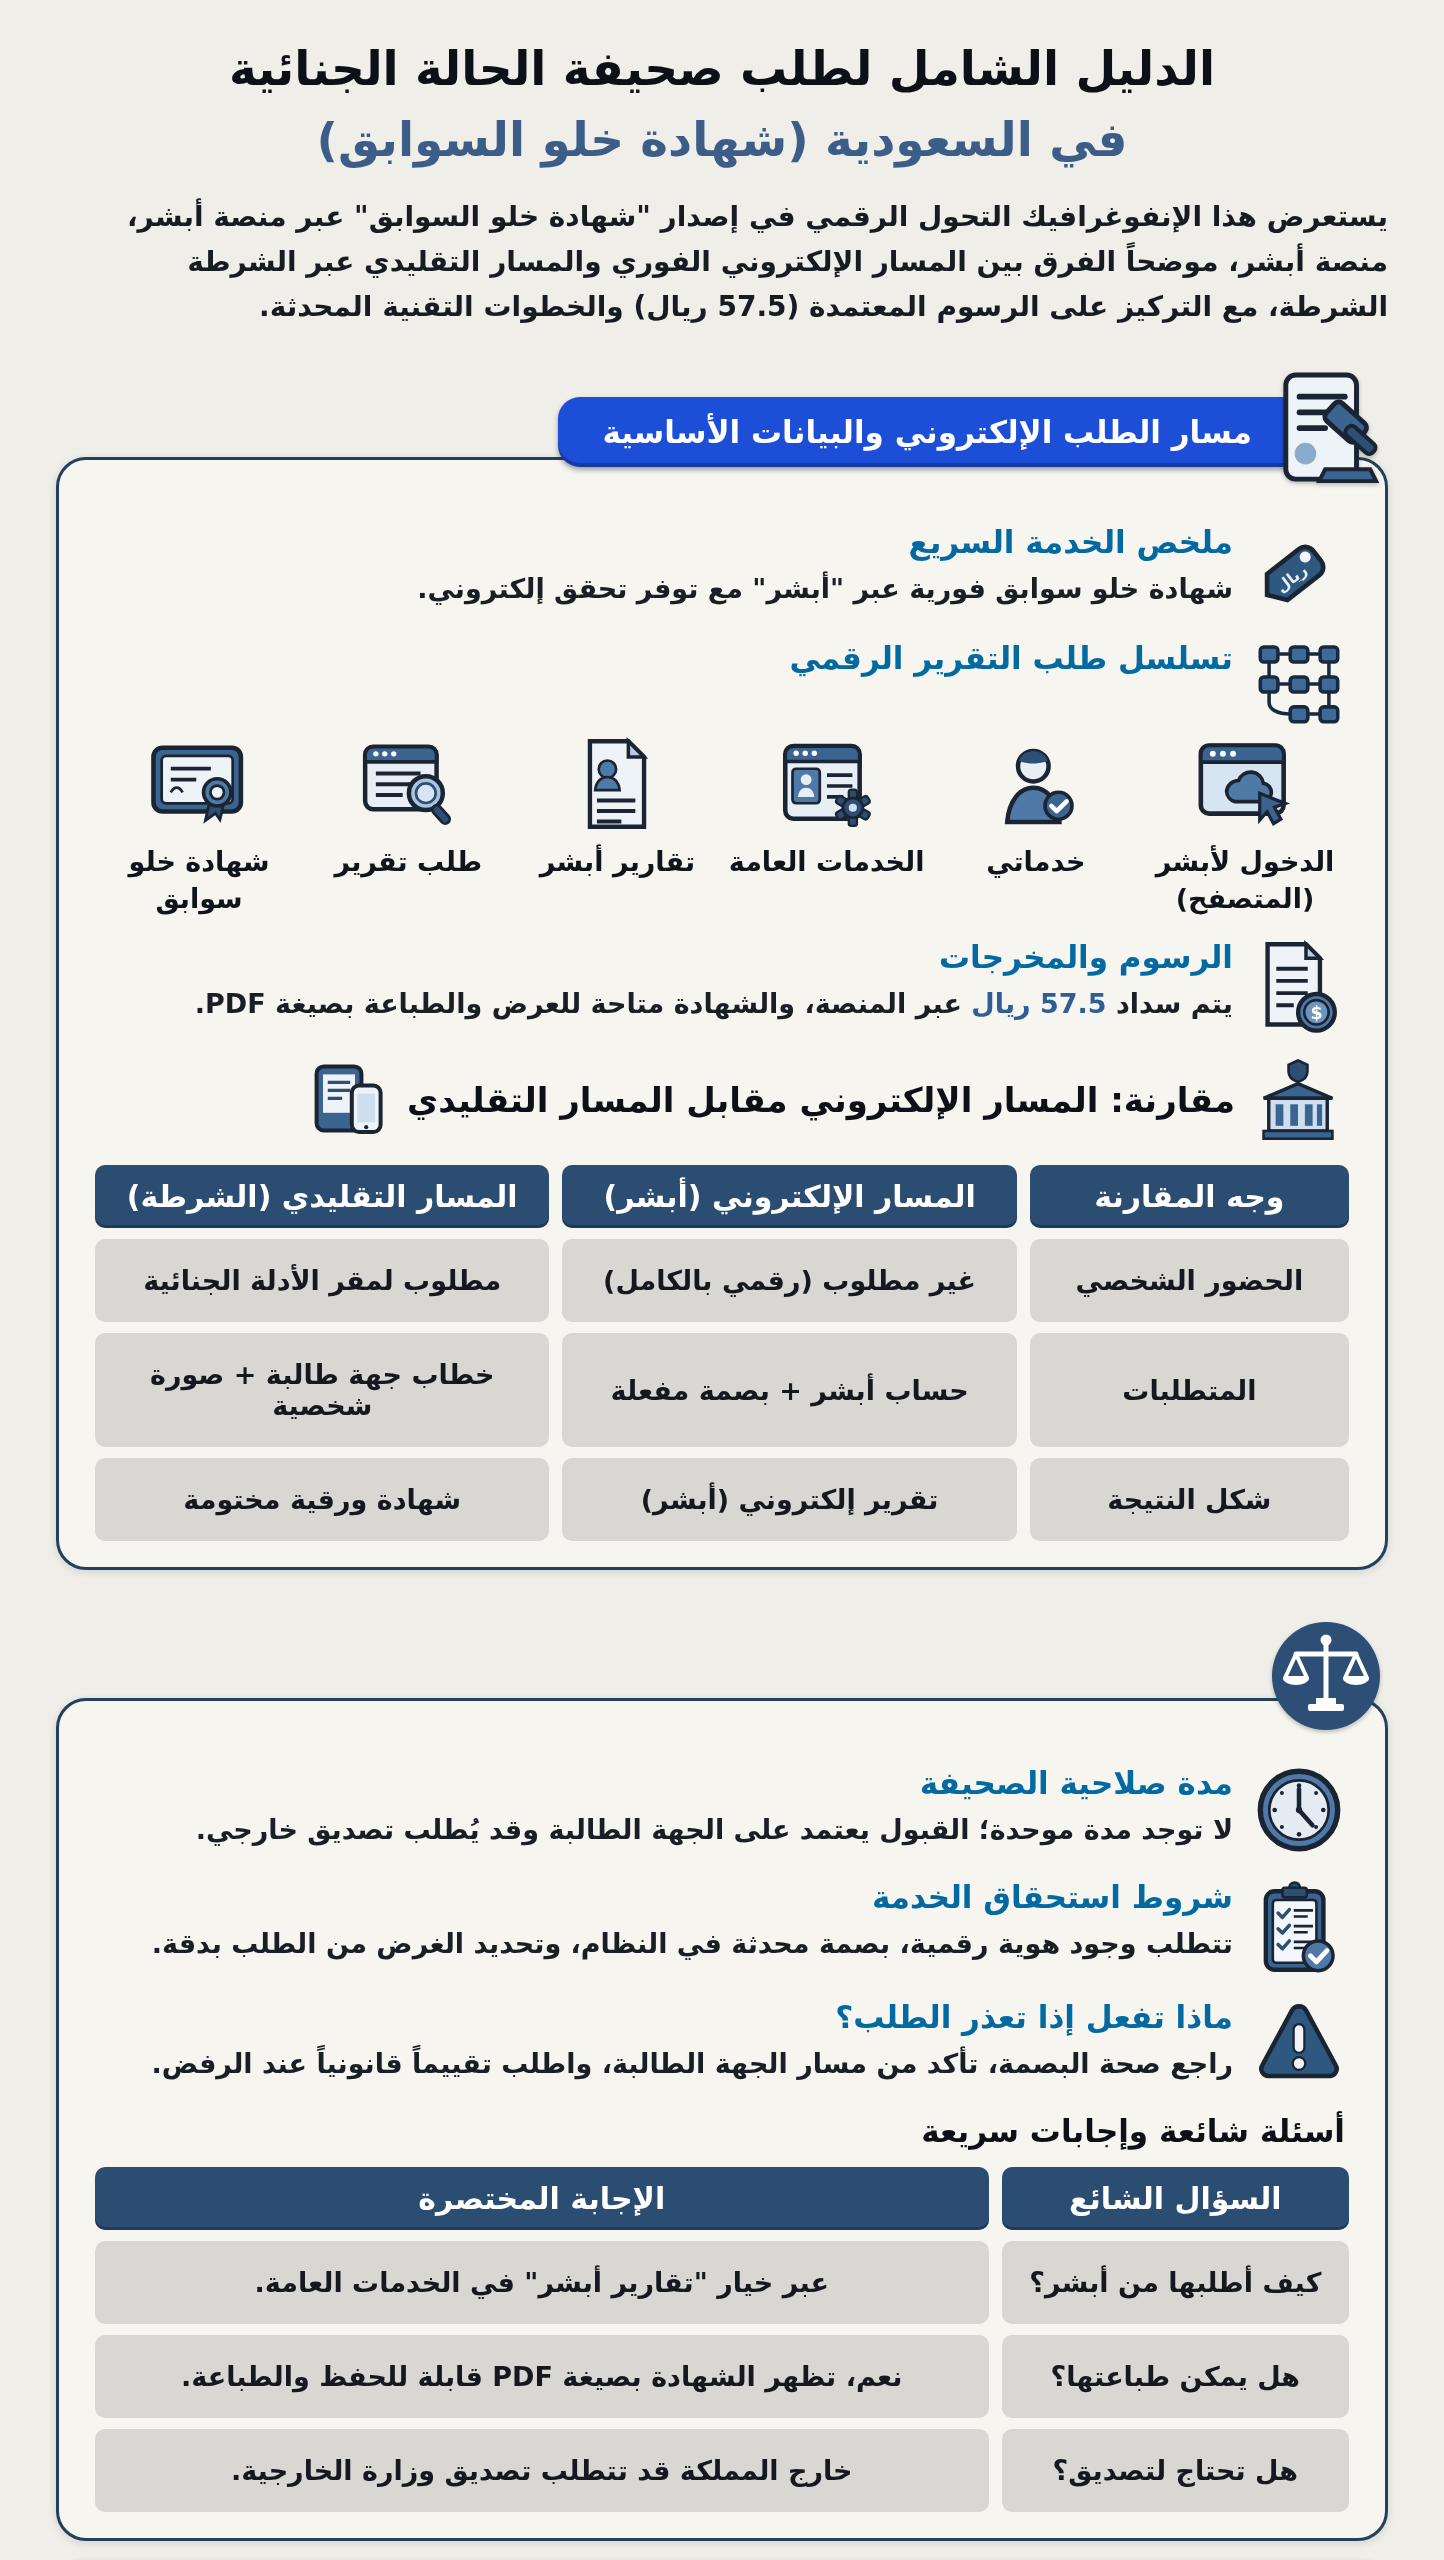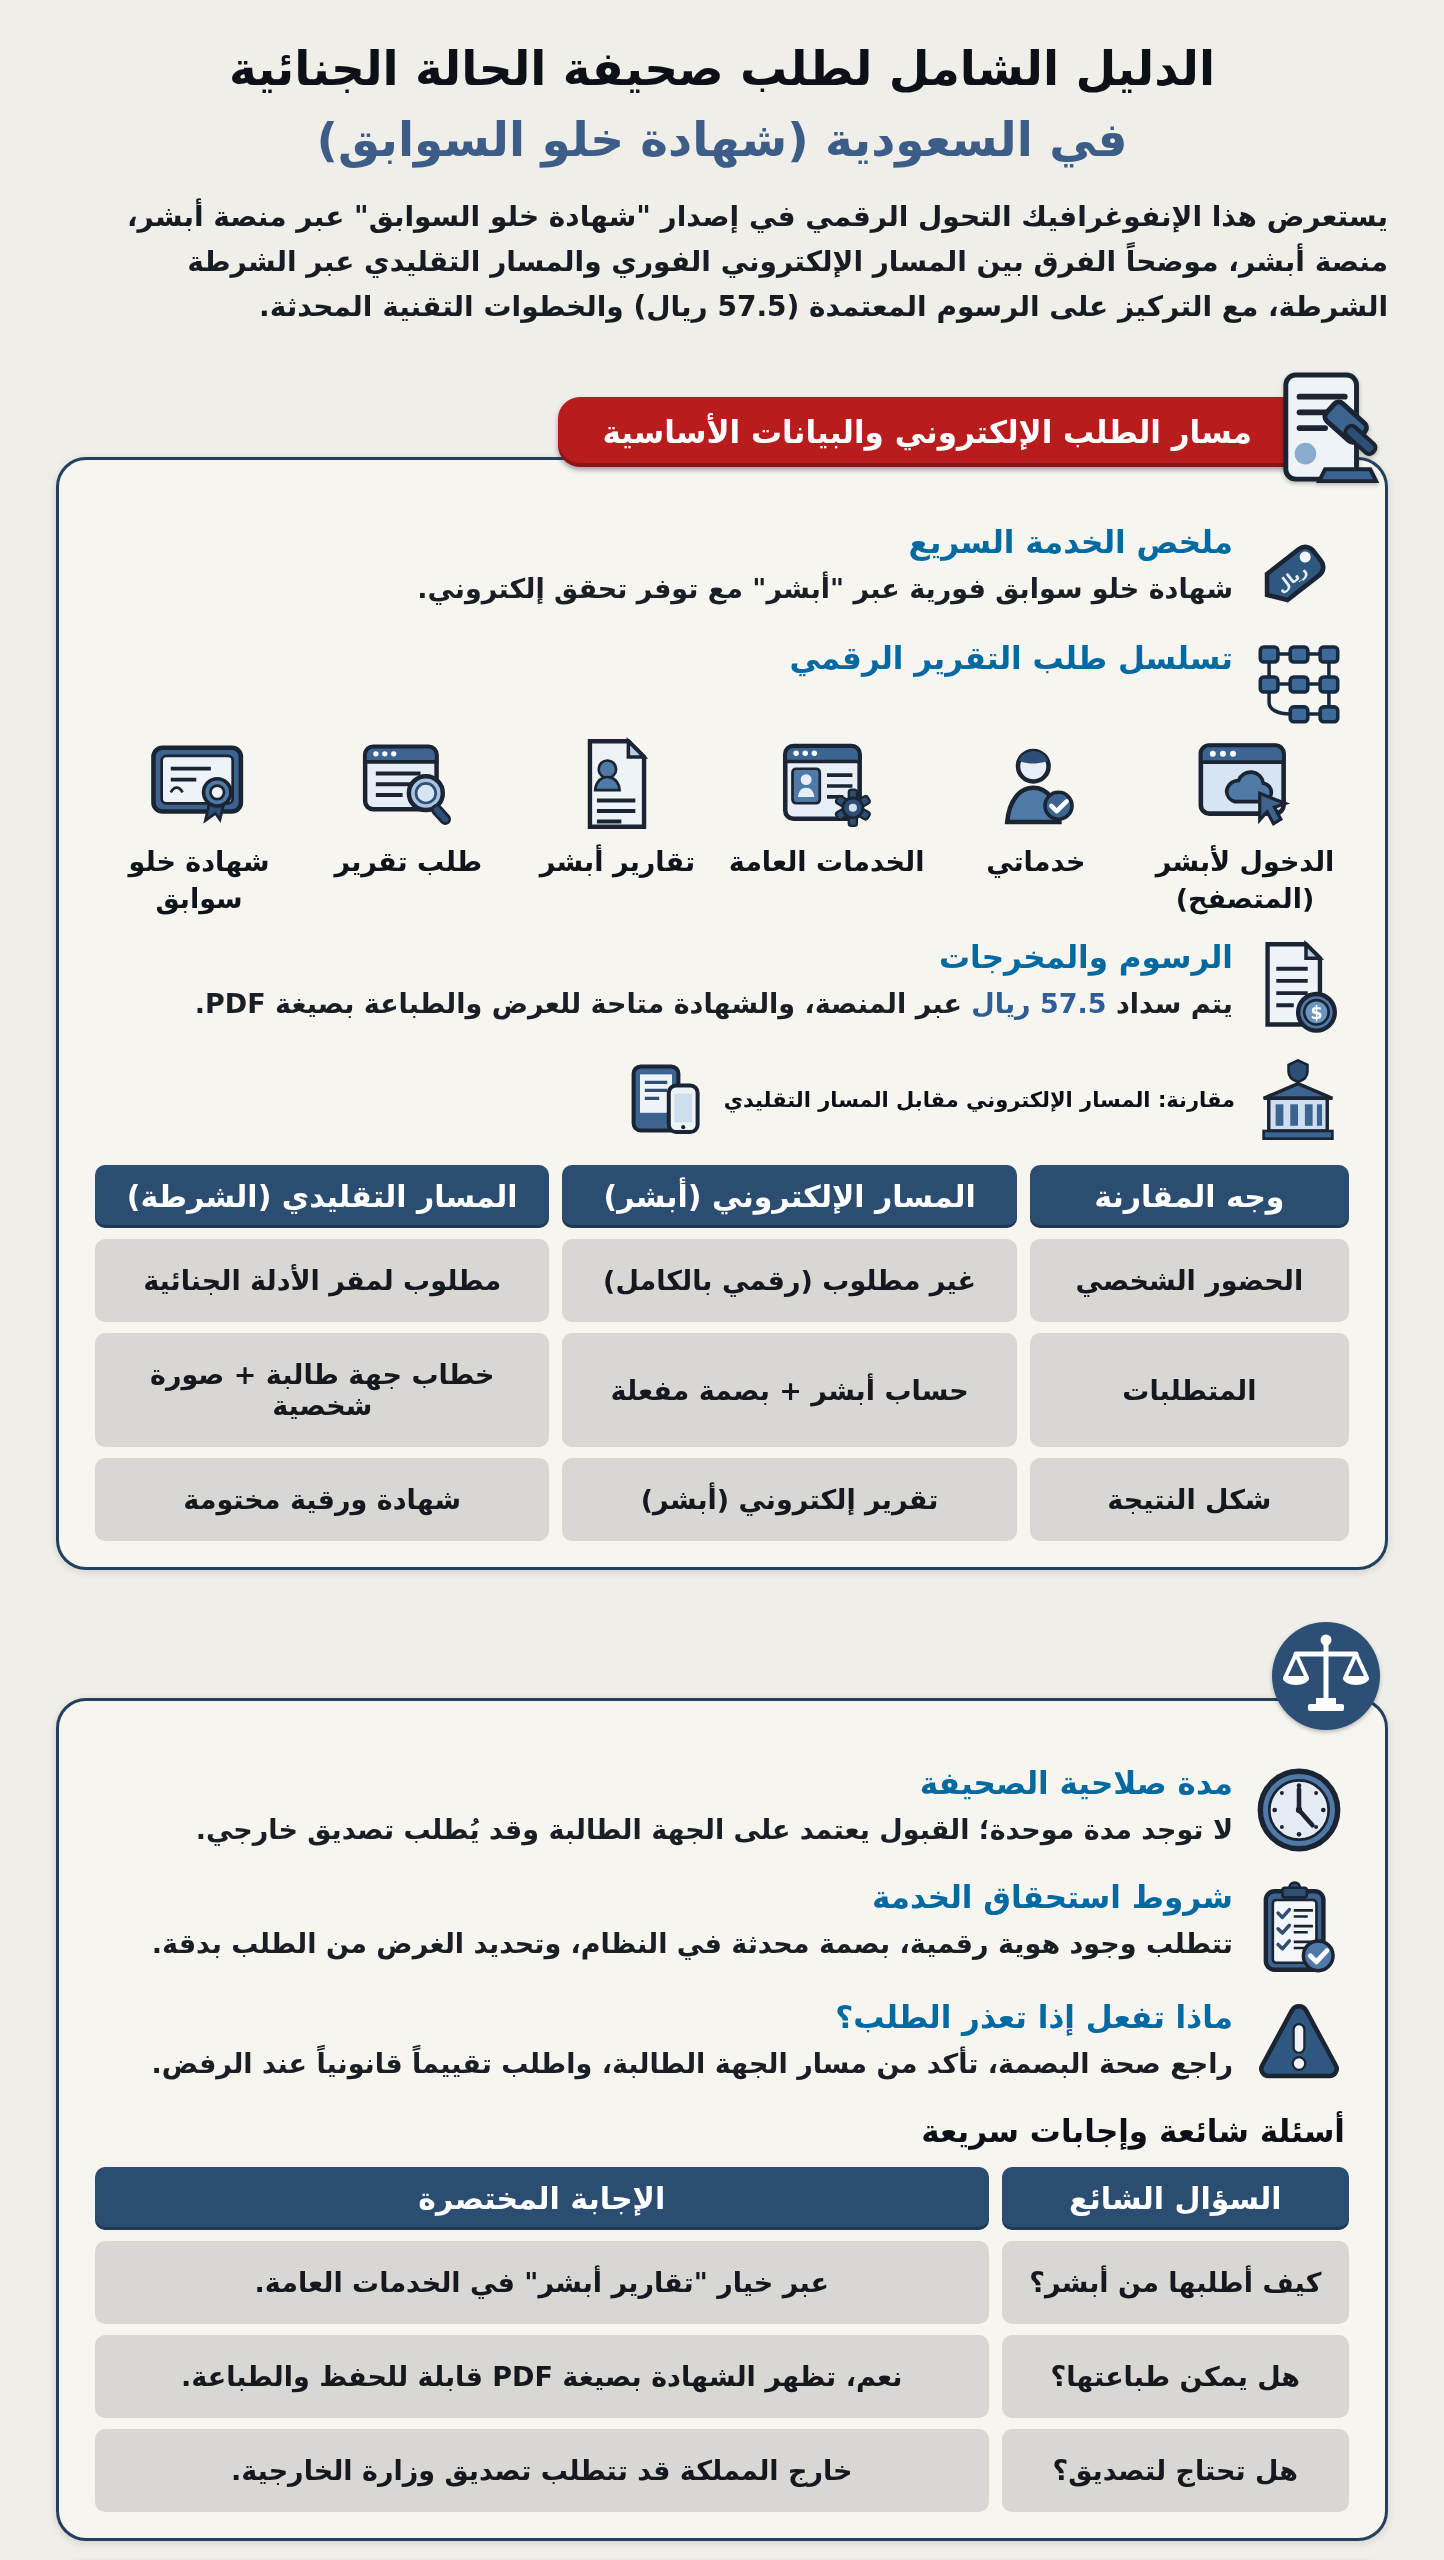--- a/index.html
+++ b/index.html
@@ -18,21 +18,21 @@
   .title .l1 { display:block; color:#0d1117; }
   .title .l2 { display:block; color:#3c5d88; }
   .intro { text-align:right; font-size:28px; font-weight:bold; line-height:1.6; margin:0 0 42px; color:#171c23; }
   .intro span { display:block; }
 
   
   .panel { position:relative; }
   .pill-row { display:flex; align-items:center; justify-content:flex-start; position:relative; z-index:3; margin:0 4px -36px 0; }
   .pill-icon { flex:0 0 auto; margin-left:-34px; z-index:4; filter:drop-shadow(0 2px 2px rgba(0,0,0,.25)); }
   .pill {
-    background:#b91c1c; color:#ffffff; font-size:31px; font-weight:bold;
+    background:#1d4ed8; color:#ffffff; font-size:31px; font-weight:bold;
     padding:17px 58px 17px 44px; border-radius:22px;
     box-shadow:0 3px 5px rgba(20,35,55,.4), inset 0 -4px 0 rgba(0,0,0,.25);
     white-space:nowrap;
   }
   .card {
     background:#f7f5f0; border:3px solid #23405f; border-radius:30px;
     padding:62px 34px 26px; box-shadow:0 2px 8px rgba(0,0,0,.12);
     position:relative; z-index:1;
   }
 
@@ -45,21 +45,21 @@
   .hl { color:#2f5d96; }
 
   
   .steps { display:flex; justify-content:space-between; margin:8px 6px 20px; }
   .step { width:200px; text-align:center; }
   .step-icon { height:96px; display:flex; align-items:flex-end; justify-content:center; margin-bottom:12px; }
   .step-label { font-size:27px; font-weight:bold; line-height:1.35; color:#10151c; }
 
   
   .comp-head { display:flex; align-items:center; gap:20px; margin:14px 10px 22px; }
-  .comp-head h3 { margin:0; font-size:21px; color:#0d1117; }
+  .comp-head h3 { margin:0; font-size:34px; color:#0d1117; }
 
   
   .tbl { display:grid; gap:11px 13px; margin:0 2px; }
   .tbl-compare { grid-template-columns:26fr 37fr 37fr; }
   .tbl-faq { grid-template-columns:28fr 72fr; }
   .th {
     background:#2b4d72; color:#fff; border-radius:10px; text-align:center;
     font-size:30px; font-weight:bold; padding:14px 16px;
     box-shadow:inset 0 -3px 0 rgba(0,0,0,.25);
     display:flex; align-items:center; justify-content:center;

